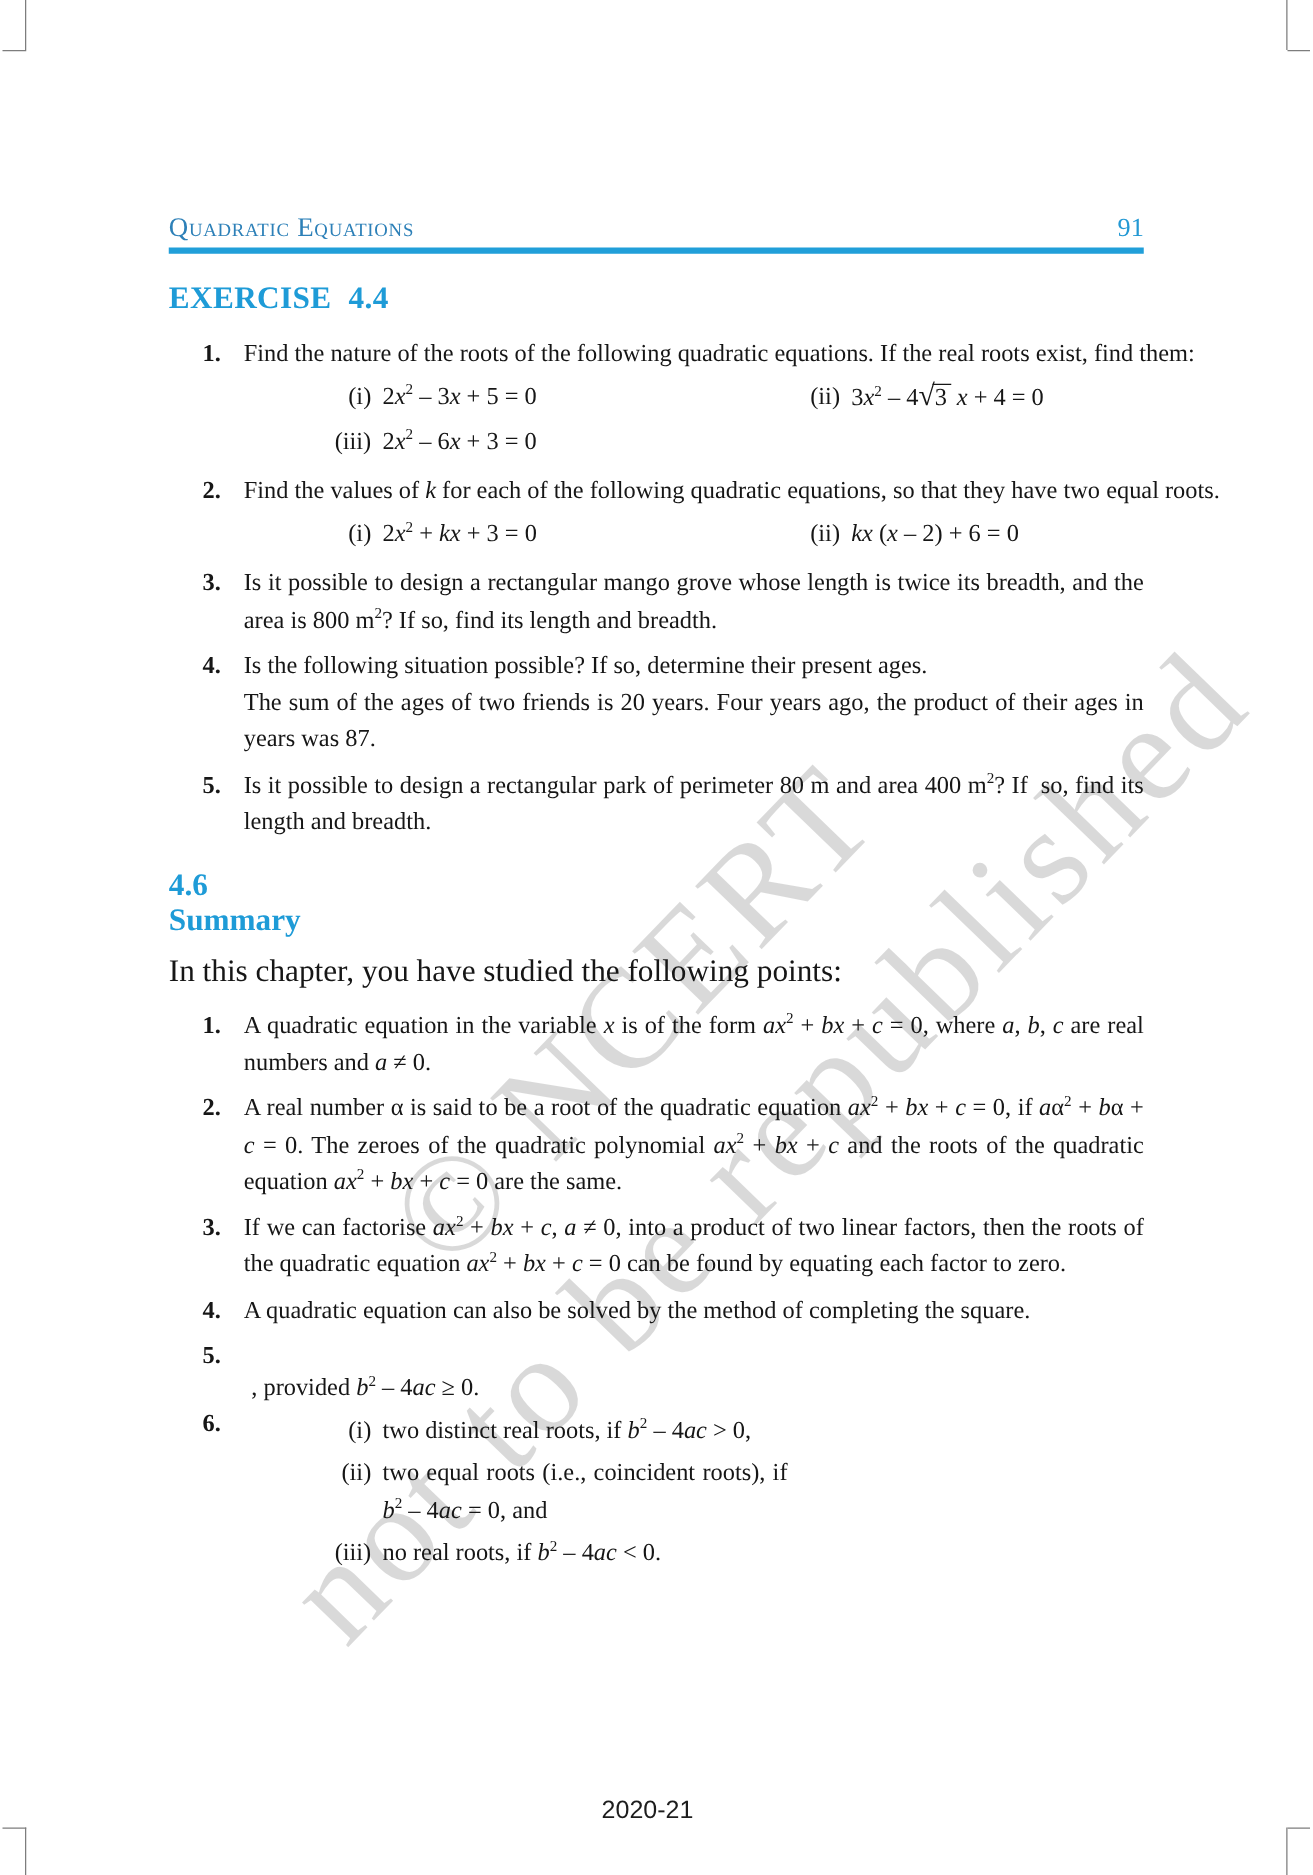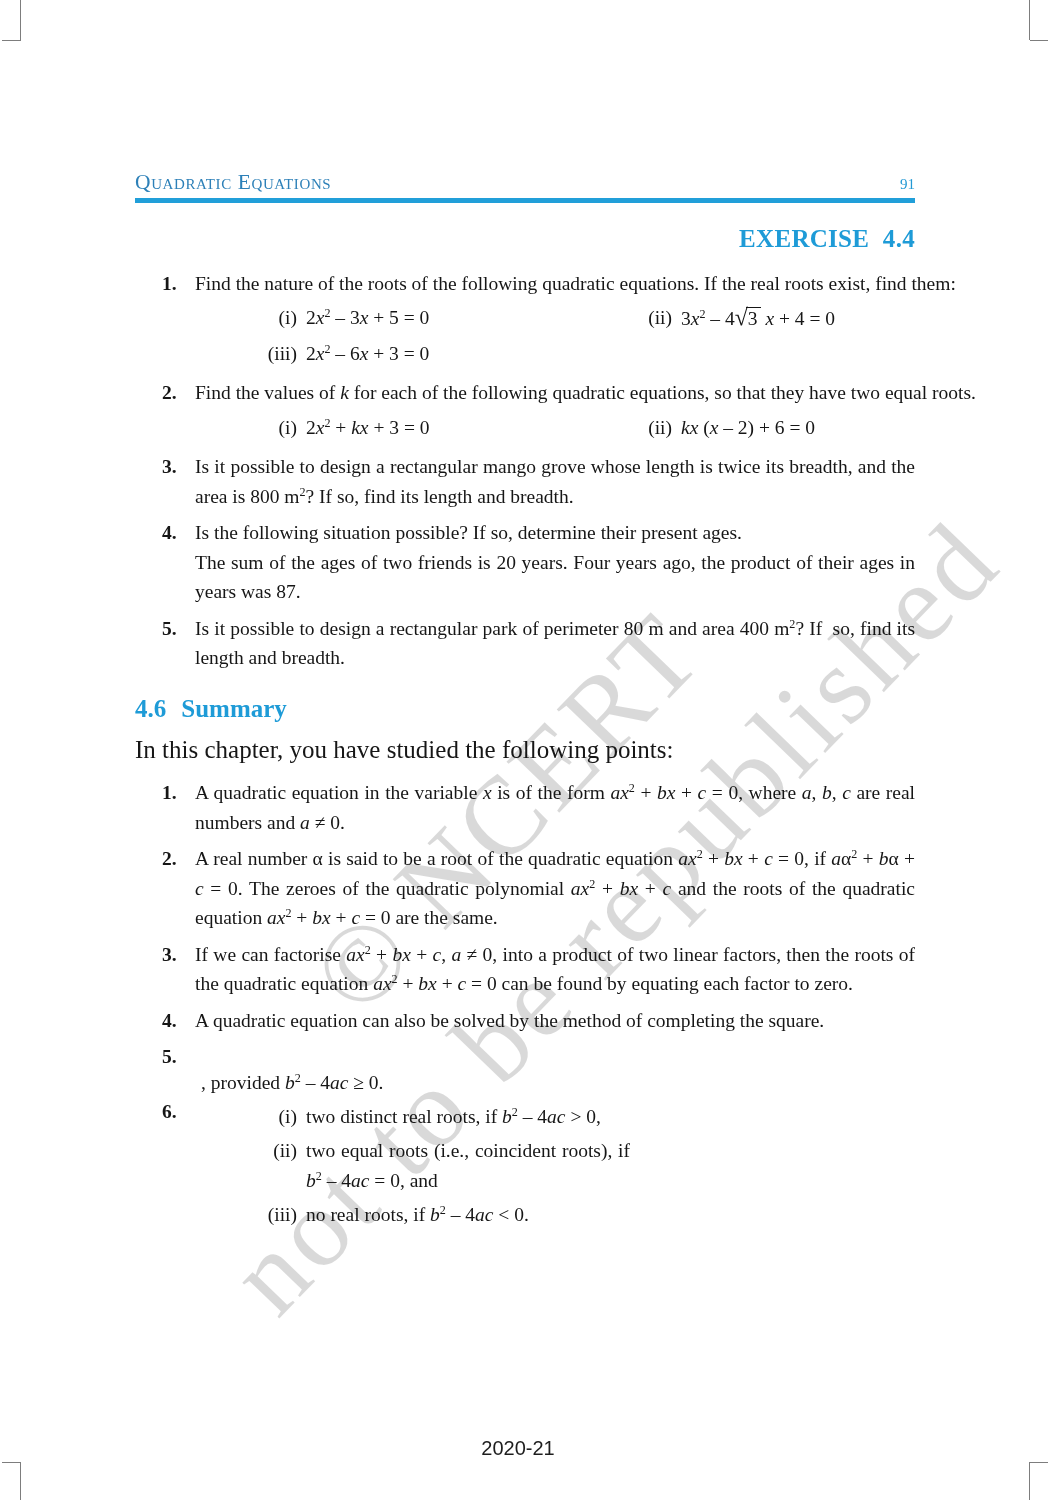--- a/index.html
+++ b/index.html
@@ -18,41 +18,41 @@
     transform:rotate(-46deg); color:rgba(0,0,0,0.15);
     font-family:"Liberation Serif", serif; pointer-events:none; white-space:nowrap;
   }
   .wm-line1{font-size:112px; line-height:150px; letter-spacing:4px;}
   .wm-line2{font-size:112px; line-height:150px; letter-spacing:5px;}
 
   .content{position:absolute; left:135px; top:170px; width:780px; z-index:2;}
 
   .running-header{display:flex; justify-content:space-between; align-items:baseline;}
   .rh-title{font-variant:small-caps; letter-spacing:0.6px; color:#2d80b8; font-size:21.5px;}
-  .rh-page{color:#2399d4; font-size:15px;margin-left:30px;}
+  .rh-page{color:#2399d4; font-size:21px;margin-left:30px;}
   .rule{height:4.5px; background:#219fd9; margin-top:3px;}
 
   .ex-heading{
-    text-align:right; color:#1e9bd7; font-weight:bold; font-size:25px;
+    text-align:left; color:#1e9bd7; font-weight:bold; font-size:25px;
     margin-top:22px; letter-spacing:0.3px; word-spacing:7px;
   }
 
   .list{margin-top:16px; font-size:19.5px; line-height:29.5px;}
   .item{display:flex; margin-bottom:7px;}
   .inum{flex:0 0 33px; margin-left:27px; font-weight:bold;}
   .itext{flex:1; text-align:justify;}
 
   .eqrow{display:flex; margin:5px 0 3px 60px;}
   .eqcell{display:flex; width:375px;}
   .eqlabel{width:42px; text-align:right; margin-right:9px; flex:none;}
   sup{font-size:0.62em; line-height:0;}
   .rad{font-size:1.22em; letter-spacing:-2px;}
   .rt-arg{border-top:1.6px solid #161616; display:inline-block; padding:0 3px 0 2px; line-height:1.08;}
 
-  .sum-heading{color:#1e9bd7; font-weight:bold; font-size:25px; margin:22px 0 12px 0; display:flex;}
+  .sum-heading{color:#1e9bd7; font-weight:bold; font-size:25px; margin:22px 0 12px 0; display:flex;flex-direction:column;}
   .sum-heading .shnum{margin-right:15px;}
   .intro{font-size:25px; line-height:29.5px; margin-bottom:14px;}
 
   .formula{display:flex; align-items:center; margin-top:14px; margin-bottom:4px; text-align:left;}
   .frac{display:inline-block; text-align:center; font-size:20.5px;}
   .fnum{padding:0 6px 5px 6px; border-bottom:1.7px solid #161616;}
   .fden{padding-top:5px;}
   .frac-after{transform:translateY(12px); margin-left:6px;}
 
   .footer{

